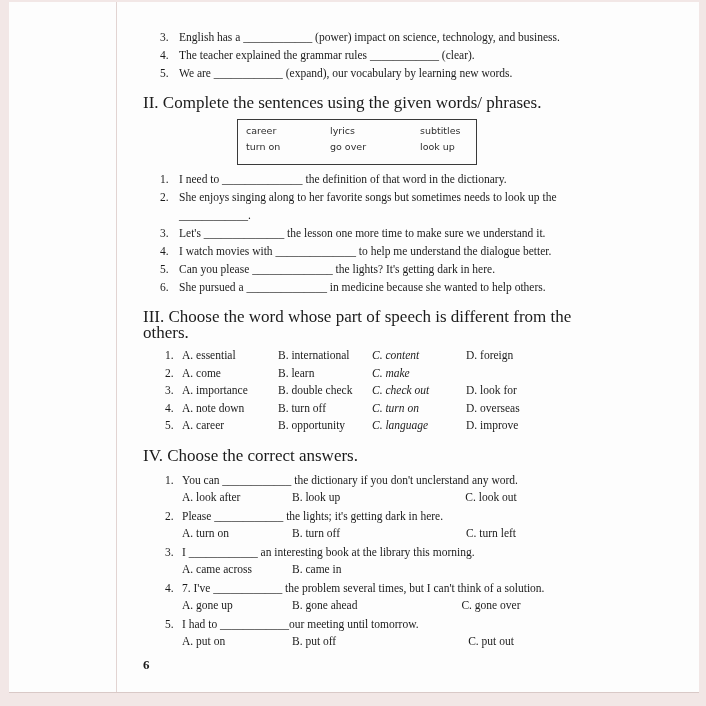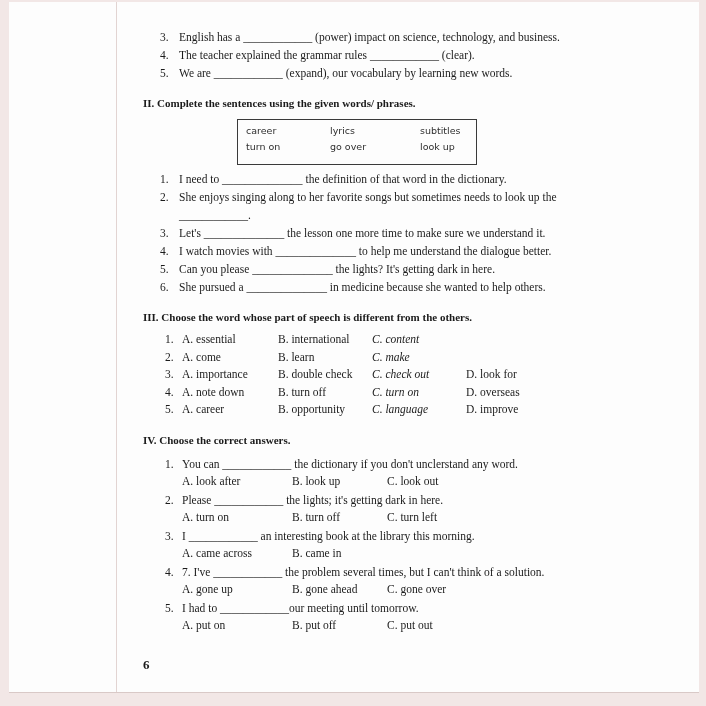--- a/index.html
+++ b/index.html
@@ -20,41 +20,41 @@
     position:absolute; left:116px; top:2px; bottom:14px; width:1px;
     background:#e2d4d2;
   }
   .content {
     position:absolute; left:143px; top:28px; width:452px;
     font-size:11.5px; line-height:18px;
   }
   .item { display:flex; }
   .item .num { width:19px; margin-left:17px; flex-shrink:0; }
   .item .txt { flex:1; }
-  .sec-heading { font-size:11px; font-weight:bold; line-height:16px; margin-top:13px; }
+  .sec-heading { font-size:17px; font-weight:normal; line-height:16px; margin-top:13px; }
   .word-box {
     margin:8px 0 5px 94px; width:240px;
     border:1px solid #3a3a3a;
     padding:4px 8px 11px 8px;
     display:grid; grid-template-columns:84px 90px auto; row-gap:3px;
     font-family:"DejaVu Sans", sans-serif;
     font-size:9.5px; line-height:13px; color:#2e2e2e;
   }
   .ex2 { margin-top:4px; }
   .pos-table { margin-top:6px; }
   .pos-row { display:flex; line-height:17.5px; }
   .pos-row .num { width:17px; margin-left:22px; flex-shrink:0; }
   .col-a { width:96px; } .col-b { width:94px; } .col-c { width:94px;font-style:italic; } .col-d { flex:1; }
   .mc { margin-top:8px; }
   .q { margin-bottom:2px; }
   .q-line { display:flex; line-height:17px; }
   .q-line .num { width:17px; margin-left:22px; flex-shrink:0; }
   .q-line .txt { flex:1; }
   .q-opts { display:flex; margin-left:39px; line-height:17px; }
-  .opt-a { width:110px; } .opt-b { width:95px; } .opt-c { flex:1; }
+  .opt-a { width:110px; } .opt-b { width:95px; } .opt-c { flex:1;text-align:center; }
   .page-number { position:absolute; left:143px; top:657px; font-size:13px; font-weight:bold; }
 </style>
 </head>
 <body>
 
 <div class="page"></div>
 <div class="spine"></div>
 
 <div class="content">
 
@@ -112,20 +112,21 @@
   </section>
 
   <h3 class="sec-heading">III. Choose the word whose part of speech is different from the others.</h3>
 
   <div class="pos-table">
     <div class="pos-row">
       <span class="num">1.</span>
       <span class="col-a">A. essential</span>
       <span class="col-b">B. international</span>
       <span class="col-c">C. content</span>
+      <span class="col-d">D. foreign</span>
     </div>
     <div class="pos-row">
       <span class="num">2.</span>
       <span class="col-a">A. come</span>
       <span class="col-b">B. learn</span>
       <span class="col-c">C. make</span>
     </div>
     <div class="pos-row">
       <span class="num">3.</span>
       <span class="col-a">A. importance</span>

